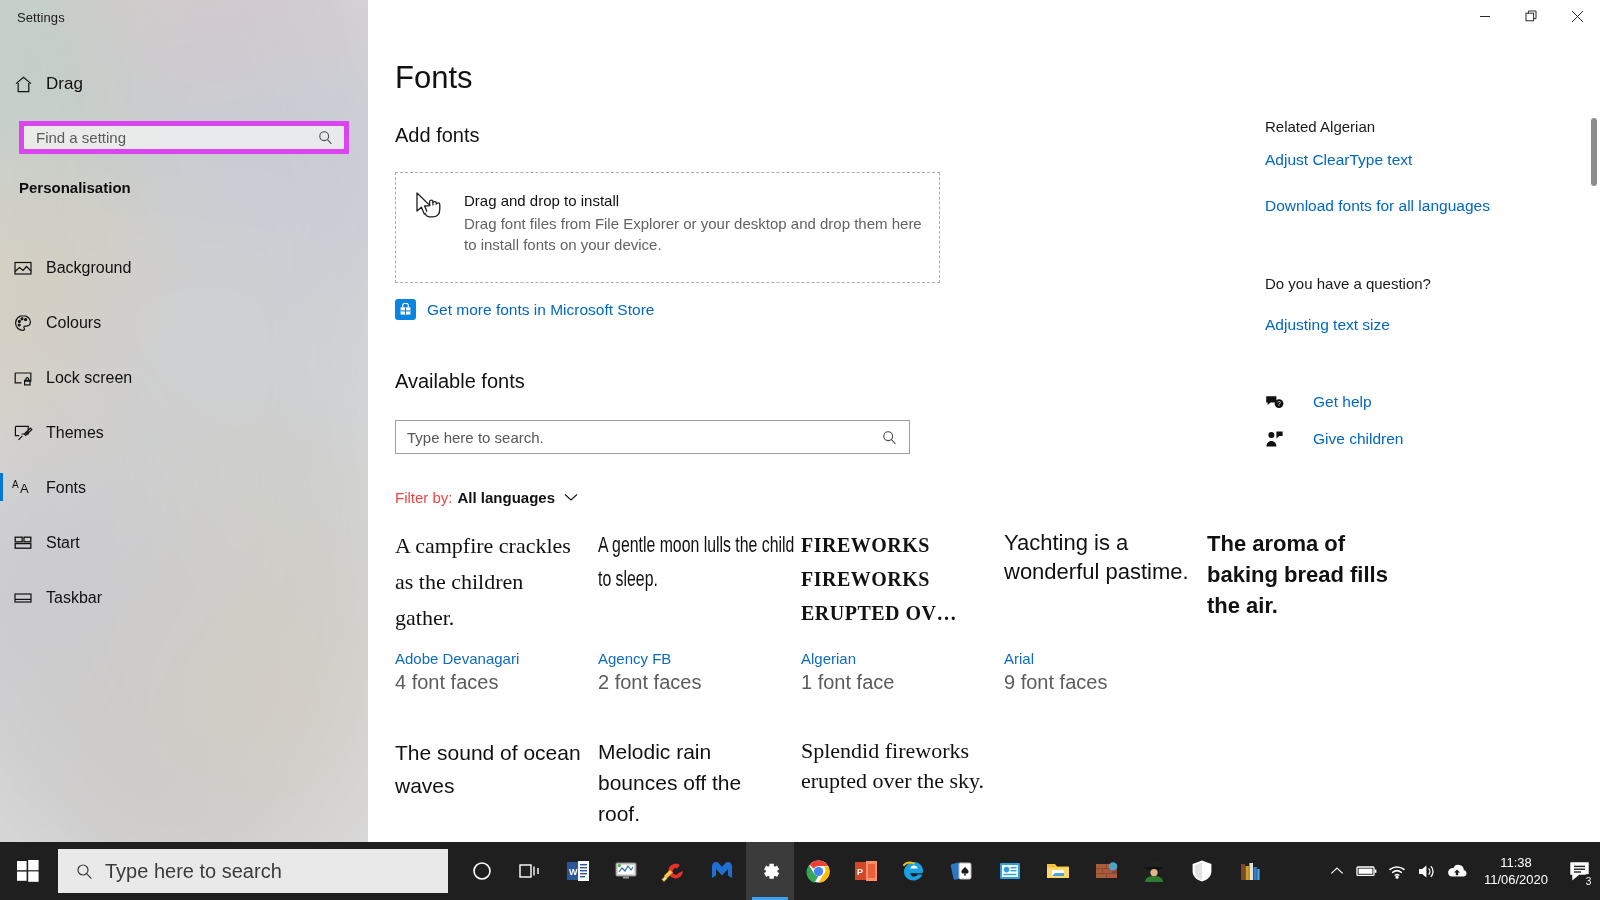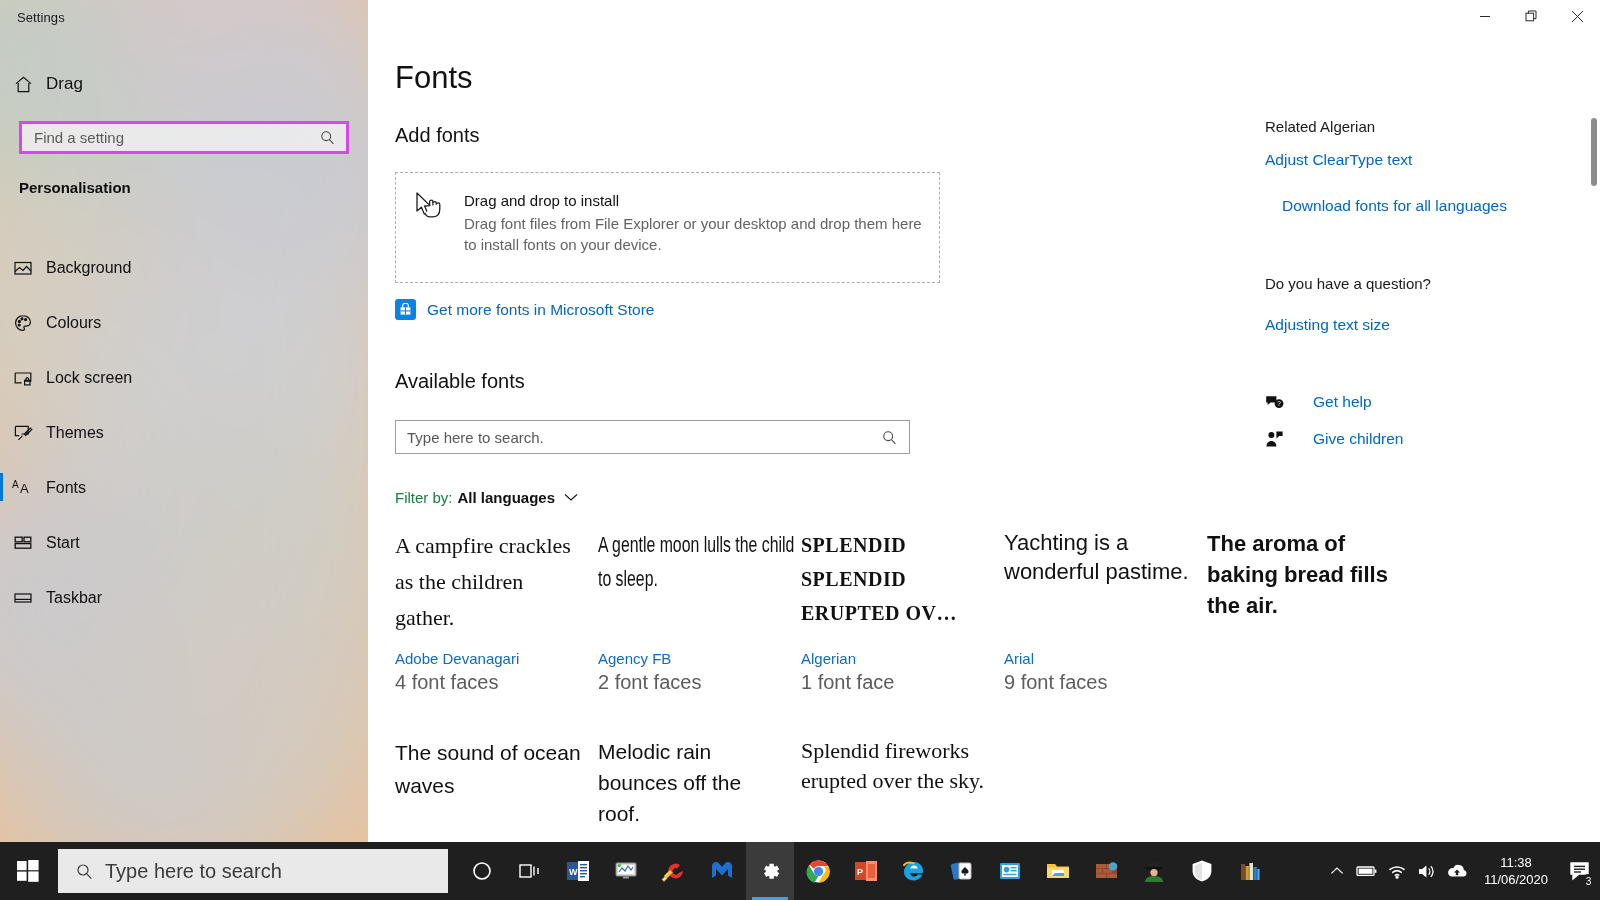--- a/index.html
+++ b/index.html
@@ -9,21 +9,21 @@
     font-family: "Liberation Sans", sans-serif;
     background: #ffffff;
   }
   #app { position: relative; width: 1600px; height: 900px; }
 
   
   .sidebar {
     position: absolute; left: 0; top: 0;
     width: 436px; height: 842px;
     overflow: hidden;
-    background: #fdba74;
+    background: #e5e5e5;
   }
   .sidebar .acrylic-blobs {
     position: absolute; inset: -60px;
     filter: blur(58px);
     opacity: .95;
   }
   .blob { position: absolute; border-radius: 50%; }
   .b1 { width: 300px; height: 300px; left: -40px;  top: -30px;  background: #b9cfc2; }
   .b2 { width: 300px; height: 260px; left: 150px;  top: -60px;  background: #d8c6c8; }
   .b3 { width: 330px; height: 300px; left: 190px;  top: 90px;   background: #c6cbd8; }
@@ -50,21 +50,21 @@
     display: flex; align-items: center;
     cursor: default;
   }
   .nav-home .ic { width: 46px; display:flex; justify-content:center; align-items:center; }
   .nav-home .tx { font-size: 17px; color: #111; }
 
   .find-setting {
     position: absolute; left: 19px; top: 121px;
     width: 330px; height: 33px;
     background: rgba(242,242,242,0.78);
-    border: 3px solid #d946ef;
+    border: 5px solid #d946ef;
     display: flex; align-items: center;
   }
   .find-setting .ph {
     flex: 1; padding-left: 12px;
     font-size: 15px; color: #5b5b5b;
   }
   .find-setting .mag { padding-right: 11px; display:flex; align-items:center; }
 
   .section-head {
     position: absolute; left: 19px; top: 179px;
@@ -150,21 +150,21 @@
     border: 1px solid #9e9e9e; background: #fff;
     display: flex; align-items: center;
   }
   .font-search .ph { flex: 1; padding-left: 11px; font-size: 15px; color: #585858; }
   .font-search .mag { padding-right: 12px; display: flex; }
 
   .filter-row {
     position: absolute; left: 27px; top: 489px;
     display: flex; align-items: center; cursor: default;
   }
-  .filter-label { font-size: 15px; color: #15803d; }
+  .filter-label { font-size: 15px; color: #ef4444; }
   .filter-value { font-size: 15px; color: #111; font-weight: bold; margin-left: 5px; }
   .filter-chev { margin-left: 9px; display: flex; align-items: center; }
 
   
   .font-grid {
     position: absolute; left: 27px; top: 528px;
     width: 1180px;
     display: flex; flex-wrap: wrap;
   }
   .font-card {
@@ -482,21 +482,21 @@
 
       <div class="font-card">
         <div class="fc-preview">
           <div class="pv-cond">A gentle moon lulls the child to sleep.</div>
         </div>
         <div class="fc-name">Agency FB</div>
         <div class="fc-faces">2 font faces</div>
       </div>
 
       <div class="font-card">
-        <div class="fc-preview pv-decor">SPLENDID SPLENDID ERUPTED OV…</div>
+        <div class="fc-preview pv-decor">FIREWORKS FIREWORKS ERUPTED OV…</div>
         <div class="fc-name">Algerian</div>
         <div class="fc-faces">1 font face</div>
       </div>
 
       <div class="font-card">
         <div class="fc-preview pv-sans">Yachting is a wonderful pastime.</div>
         <div class="fc-name">Arial</div>
         <div class="fc-faces">9 font faces</div>
       </div>
 
@@ -514,21 +514,21 @@
 
       <div class="font-card">
         <div class="fc-preview pv-serif2">Splendid fireworks erupted over the sky.</div>
       </div>
 
     </div>
 
     <div class="right-panel">
       <div class="rp-head" style="position:absolute;top:118px;left:0;">Related Algerian</div>
       <div class="rp-link" style="position:absolute;top:151px;left:0;">Adjust ClearType text</div>
-      <div class="rp-link" style="position:absolute;top:197px;left:17px;">Download fonts for all languages</div>
+      <div class="rp-link" style="position:absolute;top:197px;left:0;">Download fonts for all languages</div>
 
       <div class="rp-head" style="position:absolute;top:275px;left:0;">Do you have a question?</div>
       <div class="rp-link" style="position:absolute;top:316px;left:0;">Adjusting text size</div>
 
       <div class="rp-row" style="position:absolute;top:393px;left:0;">
         <span class="ico">
           <svg width="20" height="18" viewBox="0 0 20 18" fill="none" stroke="#111" stroke-width="1.3">
             <path d="M1.2 3.2 h10.2 v6.4 H5.6 L2.6 12 V9.6 H1.2z" fill="#111" stroke="none"></path>
             <circle cx="14" cy="10.6" r="4.4" fill="#111" stroke="none"></circle>
             <text x="12.2" y="13.4" font-size="6.4" fill="#fff" font-family="Liberation Sans, sans-serif" stroke="none">?</text>

